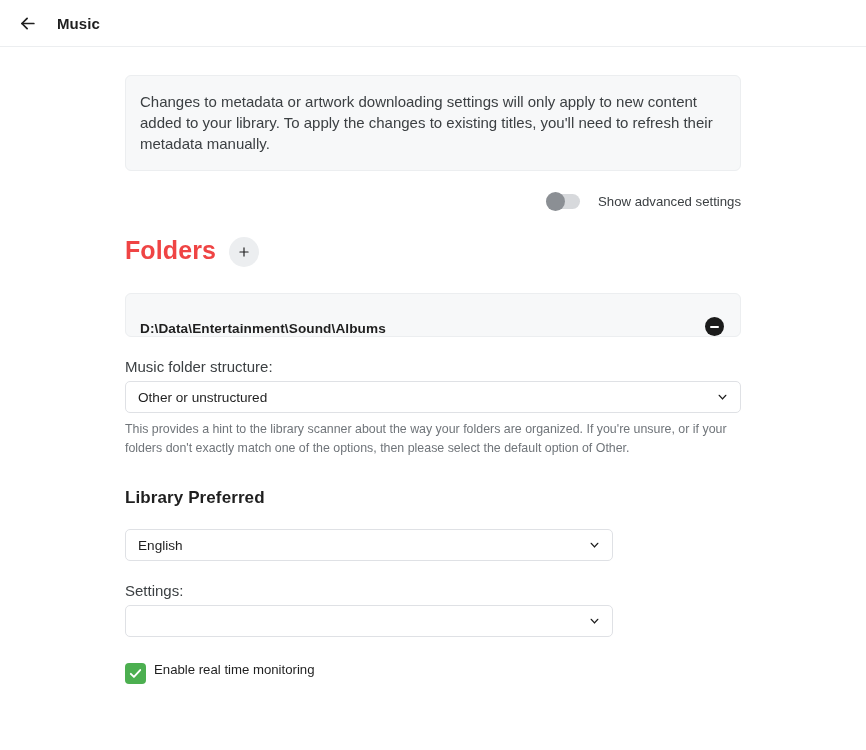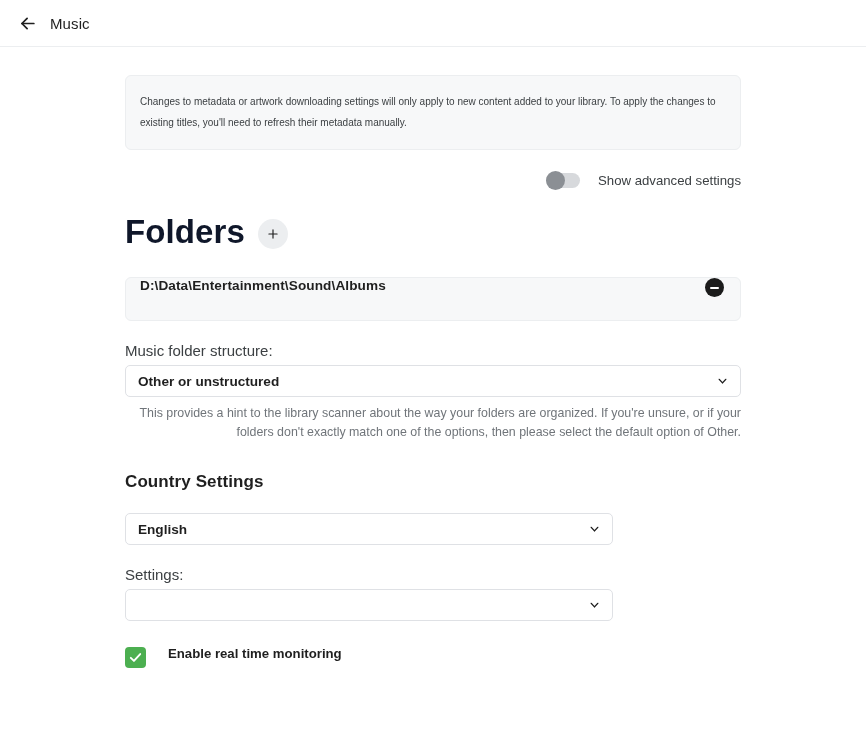--- a/index.html
+++ b/index.html
@@ -30,23 +30,23 @@
     align-items: center;
     justify-content: center;
     border: none;
     background: transparent;
     cursor: pointer;
     padding: 0;
   }
   .back-btn svg { display: block; }
   .header-title {
     font-size: 15px;
-    font-weight: normal;
+    font-weight: bold;
     letter-spacing: .1px;
-    margin-left: 6px;
+    margin-left: 13px;
     color: #1f1f1f;
   }
 
   
   .page {
     height: 703px;
     overflow: hidden;
     background: #ffffff;
   }
   .content {
@@ -54,21 +54,21 @@
     margin: 0 auto;
     padding-top: 28px;
   }
 
   
   .banner {
     background: #f7f8f9;
     border: 1px solid #eceef0;
     border-radius: 6px;
     padding: 15px 14px 16px 14px;
-    font-size: 10px;
+    font-size: 15px;
     line-height: 21px;
     color: #3c4043;
   }
 
   
   .advanced-row {
     display: flex;
     align-items: center;
     justify-content: flex-end;
     margin-top: 23px;
@@ -99,23 +99,23 @@
   }
 
   
   .folders-head {
     display: flex;
     align-items: center;
     gap: 13px;
     margin-top: 25px;
   }
   .h1 {
-    font-size: 33px;
+    font-size: 25px;
     font-weight: bold;
-    color: #0f172a;
+    color: #ef4444;
     letter-spacing: .1px;
   }
   .add-btn {
     width: 30px;
     height: 30px;
     border-radius: 50%;
     background: #eceef0;
     border: none;
     display: flex;
     align-items: center;
@@ -127,21 +127,21 @@
   .add-btn svg { display: block; }
 
   
   .folder-row {
     margin-top: 26px;
     height: 44px;
     background: #f7f8f9;
     border: 1px solid #eceef0;
     border-radius: 6px;
     display: flex;
-    align-items: flex-start;
+    align-items: flex-end;
     justify-content: space-between;
     padding: 0 16px 0 14px;
     cursor: pointer;
   }
   .folder-path {
     font-size: 13.6px;
     font-weight: bold;
     color: #1f1f1f;
     letter-spacing: .1px;
   }
@@ -178,55 +178,52 @@
     height: 32px;
     border: 1px solid #dfe1e5;
     border-radius: 5px;
     background: #ffffff;
     display: flex;
     align-items: center;
     padding: 0 34px 0 12px;
     font-size: 13.6px;
     color: #1f1f1f;
     cursor: pointer;
-    font-weight: bold;
   }
   .select.w-full { width: 616px; }
   .select.w-narrow { width: 488px; }
   .select .chev {
     position: absolute;
     right: 11px;
     top: 50%;
     transform: translateY(-50%);
     display: flex;
   }
   .helper {
     font-size: 12.4px;
     line-height: 19px;
     color: #70757a;
     margin-top: 7px;
-    text-align: right;
   }
 
   
   .h2 {
     font-size: 17px;
     font-weight: bold;
     color: #1f1f1f;
     margin-top: 30px;
     letter-spacing: .1px;
   }
 
   
   .check-row {
     margin-top: 25px;
     display: flex;
     align-items: flex-start;
-    gap: 22px;
-    font-weight: bold;
+    gap: 8px;
   }
   .checkbox {
     width: 21px;
     height: 21px;
     border-radius: 4px;
     background: #4caf50;
     display: flex;
     align-items: center;
     justify-content: center;
     cursor: pointer;
@@ -292,21 +289,21 @@
         <span>Other or unstructured</span>
         <span class="chev">
           <svg width="13" height="13" viewBox="0 0 24 24" fill="none" stroke="#1f1f1f" stroke-width="2.6" stroke-linecap="round" stroke-linejoin="round">
             <polyline points="6,9 12,15.5 18,9"></polyline>
           </svg>
         </span>
       </div>
       <div class="helper">This provides a hint to the library scanner about the way your folders are organized. If you're unsure, or if your folders don't exactly match one of the options, then please select the default option of Other.</div>
     </div>
 
-    <div class="h2">Country Settings</div>
+    <div class="h2">Library Preferred</div>
 
     <div class="field">
       <div class="select w-narrow">
         <span>English</span>
         <span class="chev">
           <svg width="13" height="13" viewBox="0 0 24 24" fill="none" stroke="#1f1f1f" stroke-width="2.6" stroke-linecap="round" stroke-linejoin="round">
             <polyline points="6,9 12,15.5 18,9"></polyline>
           </svg>
         </span>
       </div>

